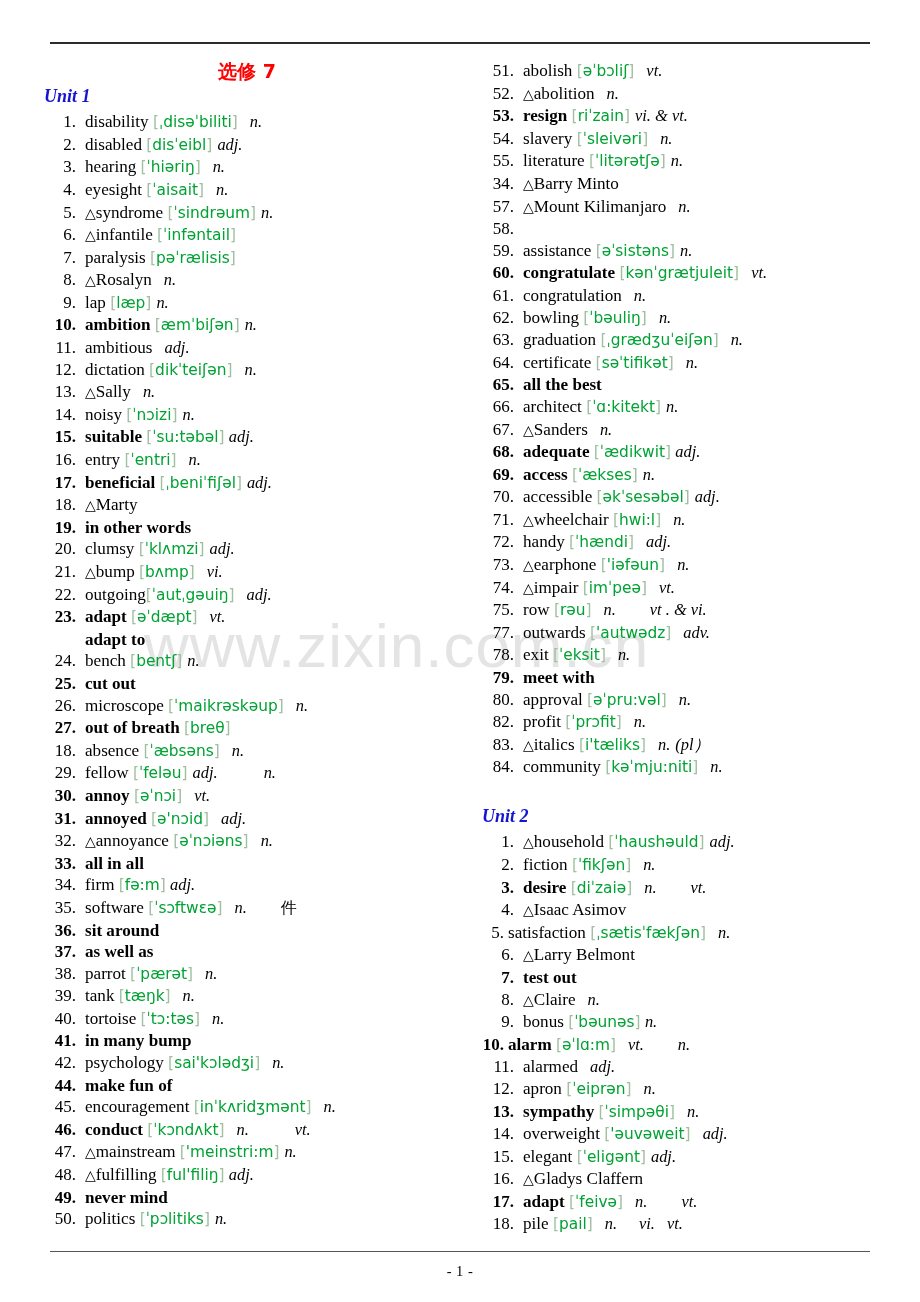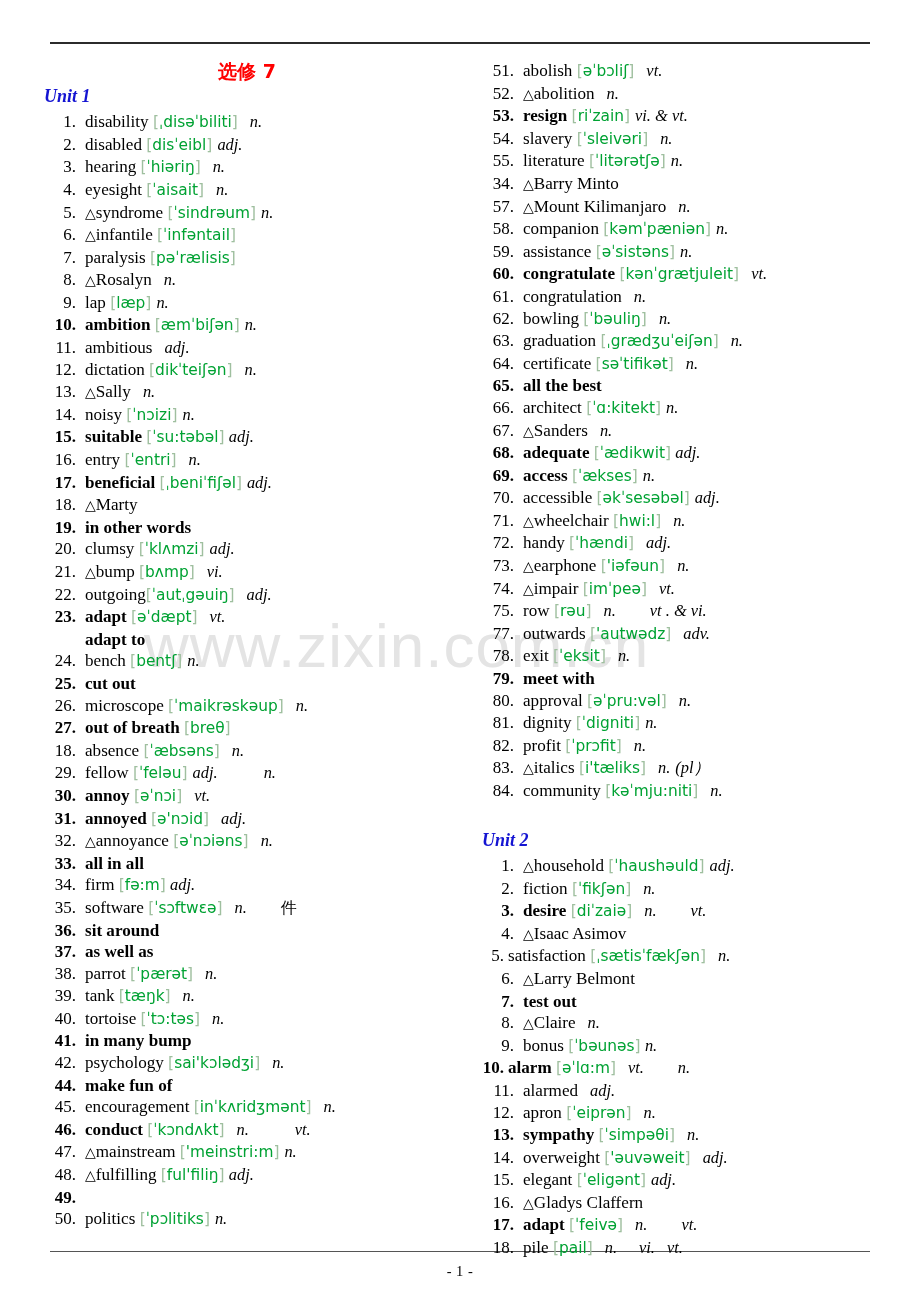--- a/index.html
+++ b/index.html
@@ -353,20 +353,21 @@
           <li>
             <span class="num">47.</span>
             <span class="body"><span class="tri">△</span><span class="word">mainstream</span> <span class="ph"><span class="brk">[</span>'meinstri:m<span class="brk">]</span></span><span class="sp1"></span><span class="pos">n.</span></span>
           </li>
           <li>
             <span class="num">48.</span>
             <span class="body"><span class="tri">△</span><span class="word">fulfilling</span> <span class="ph"><span class="brk">[</span>ful'filiŋ<span class="brk">]</span></span> <span class="pos">adj.</span></span>
           </li>
           <li class="bold">
             <span class="num">49.</span>
+            <span class="body"><span class="word">never mind</span></span>
           </li>
           <li>
             <span class="num">50.</span>
             <span class="body"><span class="word">politics</span> <span class="ph"><span class="brk">[</span>ˈpɔlitiks<span class="brk">]</span></span><span class="sp1"></span><span class="pos">n.</span></span>
           </li>
         </ul>
     </div>
 
     <div class="col col-right">
       <ul class="wordlist" id="list-right-1">
@@ -393,21 +394,20 @@
           <li>
             <span class="num">34.</span>
             <span class="body"><span class="tri">△</span><span class="word">Barry Minto</span></span>
           </li>
           <li>
             <span class="num">57.</span>
             <span class="body"><span class="tri">△</span><span class="word">Mount Kilimanjaro</span><span class="sp2"></span><span class="pos">n.</span></span>
           </li>
           <li>
             <span class="num">58.</span>
-            <span class="body"><span class="word">companion</span> <span class="ph"><span class="brk">[</span>kəmˈpæniən<span class="brk">]</span></span><span class="sp1"></span><span class="pos">n.</span></span>
           </li>
           <li>
             <span class="num">59.</span>
             <span class="body"><span class="word">assistance</span> <span class="ph"><span class="brk">[</span>əˈsistəns<span class="brk">]</span></span><span class="sp1"></span><span class="pos">n.</span></span>
           </li>
           <li class="bold">
             <span class="num">60.</span>
             <span class="body"><span class="word">congratulate</span> <span class="ph"><span class="brk">[</span>kənˈgrætjuleit<span class="brk">]</span></span><span class="sp2"></span><span class="pos">vt.</span></span>
           </li>
           <li>
@@ -478,24 +478,20 @@
             <span class="num">78.</span>
             <span class="body"><span class="word">exit</span> <span class="ph"><span class="brk">[</span>ˈeksit<span class="brk">]</span></span><span class="sp2"></span><span class="pos">n.</span></span>
           </li>
           <li class="bold">
             <span class="num">79.</span>
             <span class="body"><span class="word">meet with</span></span>
           </li>
           <li>
             <span class="num">80.</span>
             <span class="body"><span class="word">approval</span> <span class="ph"><span class="brk">[</span>əˈpru:vəl<span class="brk">]</span></span><span class="sp2"></span><span class="pos">n.</span></span>
-          </li>
-          <li>
-            <span class="num">81.</span>
-            <span class="body"><span class="word">dignity</span> <span class="ph"><span class="brk">[</span>ˈdigniti<span class="brk">]</span></span><span class="sp1"></span><span class="pos">n.</span></span>
           </li>
           <li>
             <span class="num">82.</span>
             <span class="body"><span class="word">profit</span> <span class="ph"><span class="brk">[</span>ˈprɔfit<span class="brk">]</span></span><span class="sp2"></span><span class="pos">n.</span></span>
           </li>
           <li>
             <span class="num">83.</span>
             <span class="body"><span class="tri">△</span><span class="word">italics</span> <span class="ph"><span class="brk">[</span>i'tæliks<span class="brk">]</span></span><span class="sp2"></span><span class="pos">n.</span><span class="sp1"></span><span class="pos">(pl）</span></span>
           </li>
           <li>

